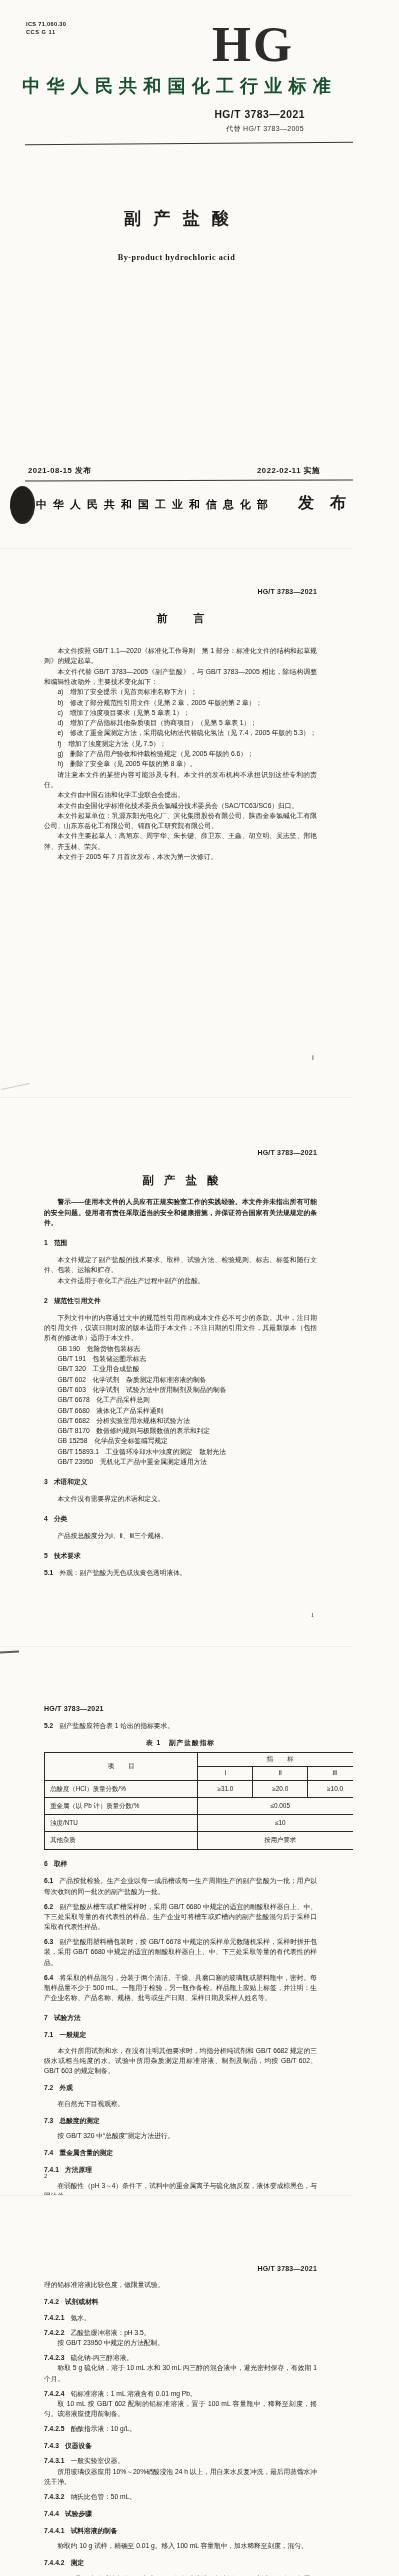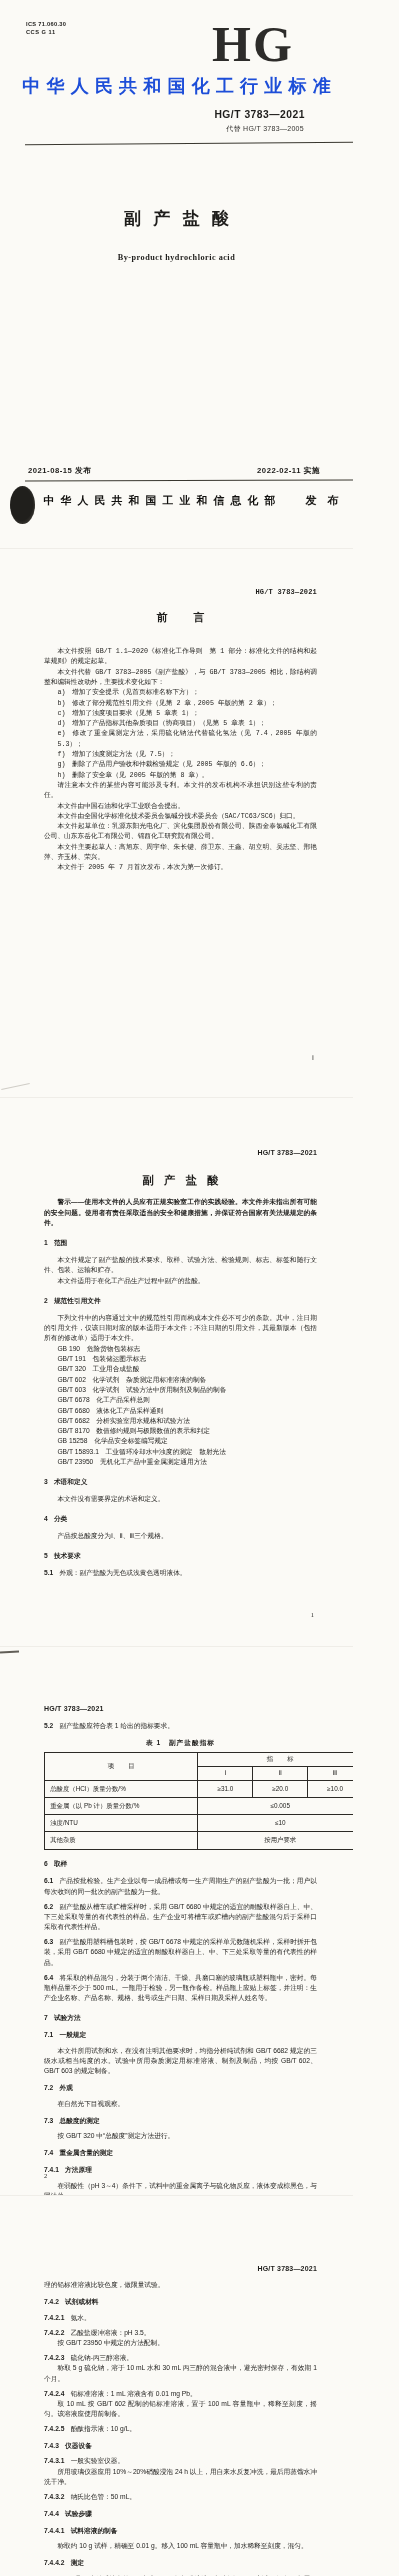--- a/index.html
+++ b/index.html
@@ -10,41 +10,41 @@
   .p5{height:561px;}
   .page + .page{border-top:0.5px solid #efede8;}
 
   
   .abs{position:absolute;}
   .ics{left:26px;top:20.6px;font-size:5.7px;font-weight:700;letter-spacing:0.3px;}
   .ccs{left:26px;top:29px;font-size:5.7px;font-weight:700;letter-spacing:0.5px;}
   .hg-logo{right:59px;top:18.5px;font-family:"Liberation Serif",serif;font-weight:700;
            font-size:50px;line-height:1;letter-spacing:2.1px;color:#2d2c2a;}
   .org-title{left:0;right:0;top:74px;text-align:center;font-weight:700;font-size:18px;
-             letter-spacing:6.2px;padding-left:6.2px;white-space:nowrap;color:#1d4ed8;}
+             letter-spacing:6.2px;padding-left:6.2px;white-space:nowrap;color:#14532d;}
   .stdno{right:48px;top:109px;font-size:10.3px;font-weight:700;letter-spacing:0.5px;}
   .replaces{right:49px;top:124px;font-size:7px;letter-spacing:0.3px;color:#33322f;}
   .rule{left:25px;width:341px;height:1px;background:#39372f;}
   .rule-top{top:143px;transform:rotate(-.45deg);}
   .rule-bottom{top:480px;transform:rotate(-.2deg);}
   .cn-title{left:0;right:0;top:207px;text-align:center;font-weight:700;font-size:17px;
             letter-spacing:12.4px;padding-left:12.4px;white-space:nowrap;}
   .en-title{left:0;right:0;top:253px;text-align:center;font-weight:700;font-size:8.2px;
             font-family:"Liberation Serif",serif;letter-spacing:0.5px;}
   .date-issue{left:28px;top:466px;font-size:7.7px;font-weight:700;letter-spacing:0.5px;}
   .date-impl{right:33px;top:466px;font-size:7.7px;font-weight:700;letter-spacing:0.5px;}
   .seal{left:9.8px;top:486px;width:25px;height:38px;border-radius:50%;
         background:radial-gradient(ellipse at 46% 48%, #201f1c 58%, #35332e 72%, #6c6962 84%, rgba(120,117,110,0) 92%);}
   .publisher-row{left:0;right:0;top:493px;display:flex;justify-content:center;align-items:baseline;padding-left:29px;}
   .pub{font-size:10.8px;font-weight:700;letter-spacing:6.2px;white-space:nowrap;color:#12110f;}
-  .pub-label{font-size:11px;font-weight:700;margin-left:24px;white-space:nowrap;}
+  .pub-label{font-size:16px;font-weight:700;margin-left:24px;white-space:nowrap;}
 
   
   .content{margin:0 36px 0 44px;font-size:6.7px;line-height:10.3px;text-align:justify;}
-  .pad2{padding-top:38px;font-family:Liberation Mono, monospace;} .pad3{padding-top:50px;} .pad4{padding-top:57px;}
+  .pad2{padding-top:38px;} .pad3{padding-top:50px;} .pad4{padding-top:57px;}
   .pad5{padding-top:68px;}
   .doc-header{font-size:7px;font-weight:700;letter-spacing:0.2px;margin:0;}
   .hdr-r{text-align:right;} .hdr-l{text-align:left;}
   .fw-title{text-align:center;font-size:10.8px;font-weight:700;letter-spacing:2.4em;
             padding-left:2.4em;margin:15.5px 0 0;}
   .doc-title{text-align:center;font-size:11.3px;font-weight:700;letter-spacing:10.3px;
              padding-left:10.3px;margin:16.5px 0 0;}
   .fw-body{margin-top:23px;}
   .fwp{margin:0;text-indent:2em;}
   .fw-item{margin:0;padding-left:13.4px;}

